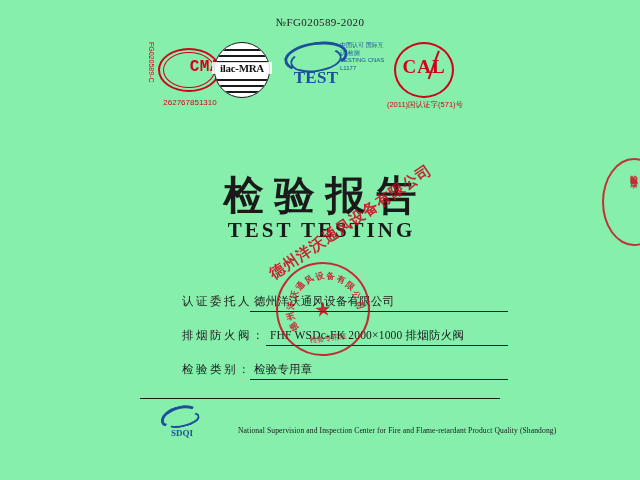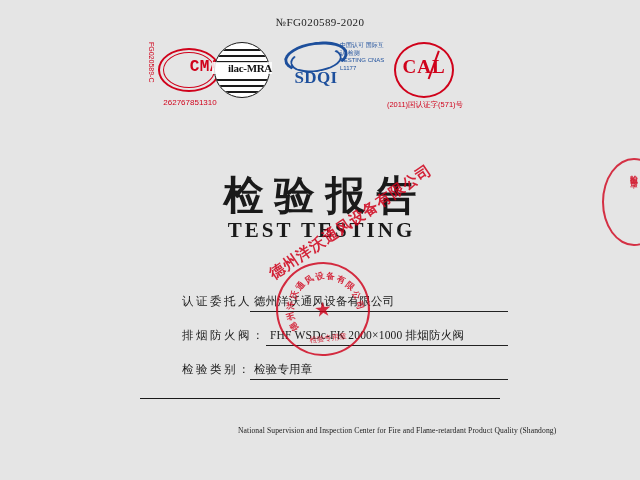--- a/index.html
+++ b/index.html
@@ -11,21 +11,21 @@
     height: 480px;
     background: #ffffff;
     font-family: "Liberation Sans", sans-serif;
     overflow: hidden;
     position: relative;
   }
   .page {
     position: relative;
     width: 640px;
     height: 480px;
-    background: #e5e5e5;
+    background: #86efac;
   }
 
   
   .report-no {
     position: absolute;
     top: 16px;
     left: 0;
     width: 640px;
     text-align: center;
     font-size: 11px;
@@ -113,21 +113,21 @@
     position: absolute;
     left: 0;
     width: 100%;
     height: 2px;
     background: #1a1a1a;
   }
   .ilac-label {
     position: absolute;
     left: 0; top: 22px;
     width: 60px;
-    text-align: right;
+    text-align: center;
     font-size: 11px;
     font-weight: bold;
     color: #111;
     font-family: "Liberation Serif", serif;
     background: rgba(255,255,255,0.85);
     letter-spacing: -0.3px;
   }
 
   
   .cnas-wrap { left: 280px; width: 72px; height: 60px; }
@@ -471,21 +471,21 @@
         <div class="ilac-stripe" style="top:36px"></div>
         <div class="ilac-stripe" style="top:42px"></div>
         <div class="ilac-stripe" style="top:48px"></div>
       </div>
       <div class="ilac-label">ilac-MRA</div>
     </div>
 
     <div class="logo cnas-wrap">
       <div class="cnas-swoosh"></div>
       <div class="cnas-swoosh2"></div>
-      <div class="cnas-text">SDQI</div>
+      <div class="cnas-text">TEST</div>
     </div>
     <div class="logo cnas-side" style="left:340px;">中国认可
 国际互认
 检测
 TESTING
 CNAS L1177</div>
 
     <div class="logo cal-wrap">
       <div class="cal-circle"></div>
       <div class="cal-text">CAL</div>
@@ -534,16 +534,21 @@
     <div class="seal-bottom-text">检验专用章</div>
   </div>
 
   <div class="diag-stamp">德州洋沃通风设备有限公司</div>
 
   <div class="edge-seal"></div>
   <div class="edge-seal-text">检验报告专用章</div>
 
   <div class="footer">
     <div class="footer-rule"></div>
+    <div class="sdqi-logo">
+      <div class="sdqi-swoosh"></div>
+      <div class="sdqi-swoosh2"></div>
+      <div class="sdqi-text">SDQI</div>
+    </div>
     <div class="footer-en">National Supervision and Inspection Center for Fire and Flame-retardant Product Quality (Shandong)</div>
   </div>
 
 </div>
 
 </body></html>

